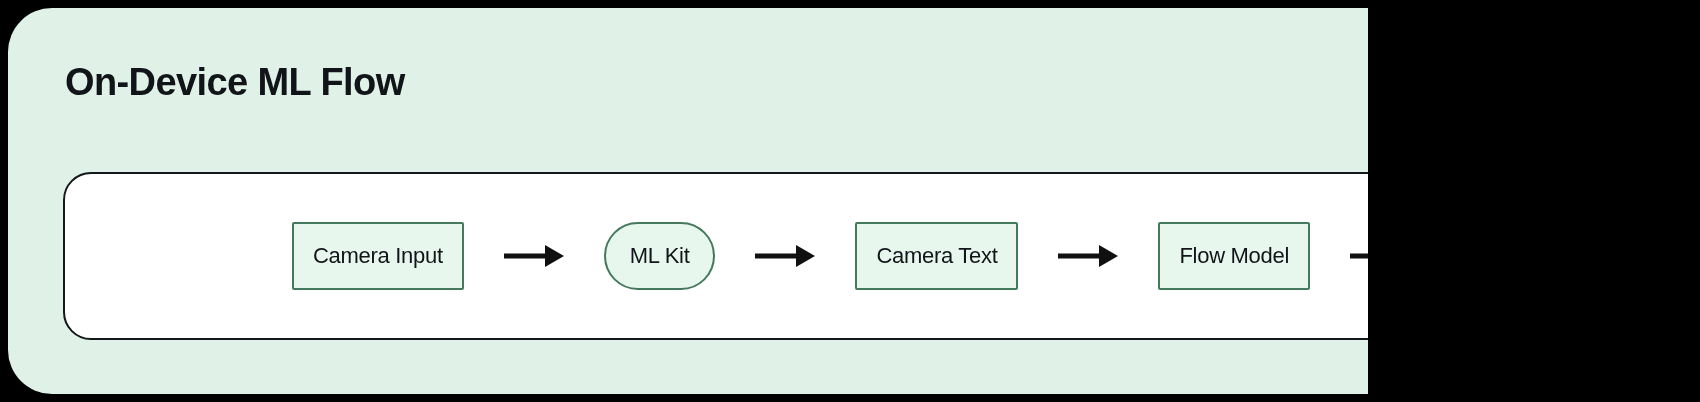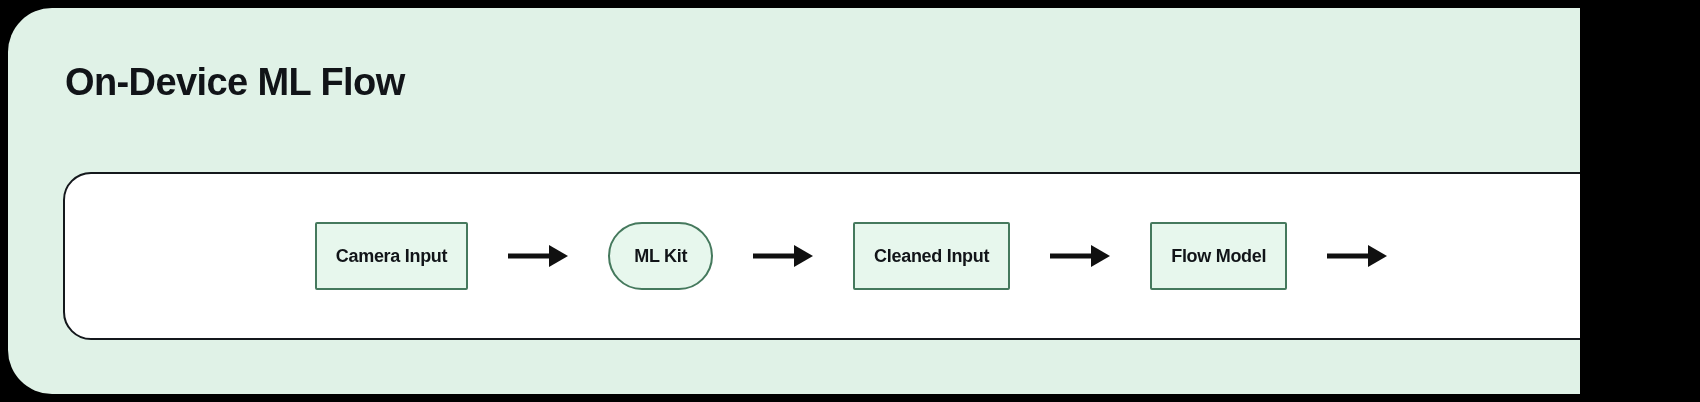--- a/index.html
+++ b/index.html
@@ -10,21 +10,21 @@
     --node-bg:#e7f7ed;
     --node-border:#45795d;
     --arrow:#101010;
     --text:#111418;
     --logo-blue:#3b7ce0;
     --logo-black:#16181d;
   }
   *{margin:0;padding:0;box-sizing:border-box;}
   body{background:#000;font-family:"Liberation Sans",sans-serif;}
   .canvas{
-    position:relative;width:1580px;height:402px;
+    position:relative;width:1368px;height:402px;
     background:var(--canvas);overflow:hidden;text-align:right;
   }
   .card{
     position:absolute;left:8px;top:8px;width:1684px;height:386px;
     background:var(--card-bg);border-radius:44px;
   }
   .header{
     position:absolute;top:38px;left:57px;right:50px;height:72px;
     display:flex;align-items:center;justify-content:space-between;
   }
@@ -45,21 +45,21 @@
   }
   .panel{
     position:absolute;left:55px;top:164px;width:1576px;height:168px;
     background:var(--panel-bg);border:2px solid var(--panel-border);
     border-radius:28px;display:flex;align-items:center;justify-content:center;
   }
   .flow-row{display:flex;align-items:center;gap:40px;}
   .node{
     height:68px;padding:0 19px;border:2px solid var(--node-border);
     background:var(--node-bg);color:var(--text);
-    font-size:18px;font-weight:700;letter-spacing:-0.3px;
+    font-size:22px;font-weight:400;letter-spacing:-0.3px;
     display:flex;align-items:center;justify-content:center;
     white-space:nowrap;border-radius:2px;
   }
   .node.stadium{border-radius:34px;padding:16px 24px;}
   .arrow{display:flex;align-items:center;color:var(--arrow);}
 </style>
 </head>
 <body>
 
 <div class="canvas">
@@ -79,21 +79,21 @@
               <polygon points="41,0 60,11 41,22" fill="currentColor"></polygon>
             </svg>
           </span>
           <div class="node stadium">ML Kit</div>
           <span class="arrow">
             <svg width="60" height="22" viewBox="0 0 60 22">
               <rect x="0" y="8.5" width="43" height="5" fill="currentColor"></rect>
               <polygon points="41,0 60,11 41,22" fill="currentColor"></polygon>
             </svg>
           </span>
-          <div class="node">Cleaned Input</div>
+          <div class="node">Camera Text</div>
           <span class="arrow">
             <svg width="60" height="22" viewBox="0 0 60 22">
               <rect x="0" y="8.5" width="43" height="5" fill="currentColor"></rect>
               <polygon points="41,0 60,11 41,22" fill="currentColor"></polygon>
             </svg>
           </span>
           <div class="node">Flow Model</div>
           <span class="arrow">
             <svg width="60" height="22" viewBox="0 0 60 22">
               <rect x="0" y="8.5" width="43" height="5" fill="currentColor"></rect>

